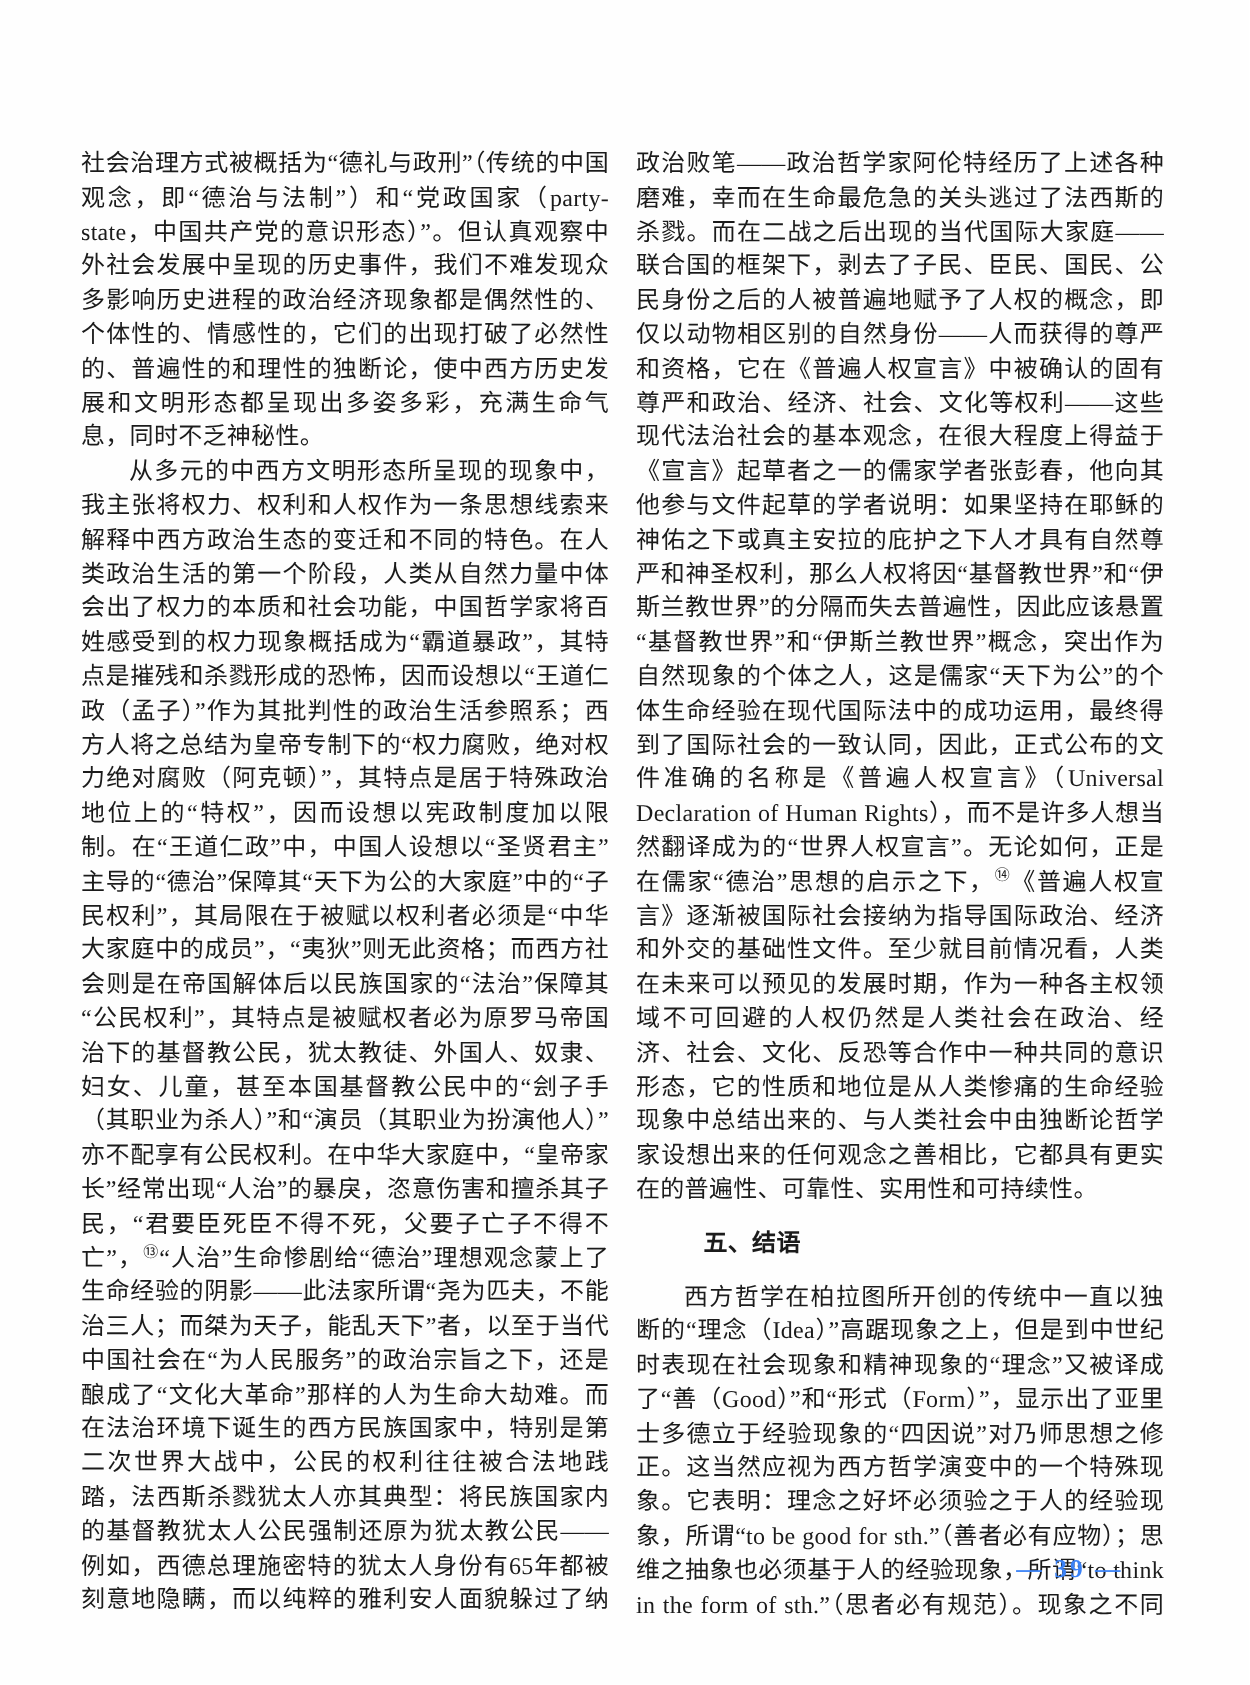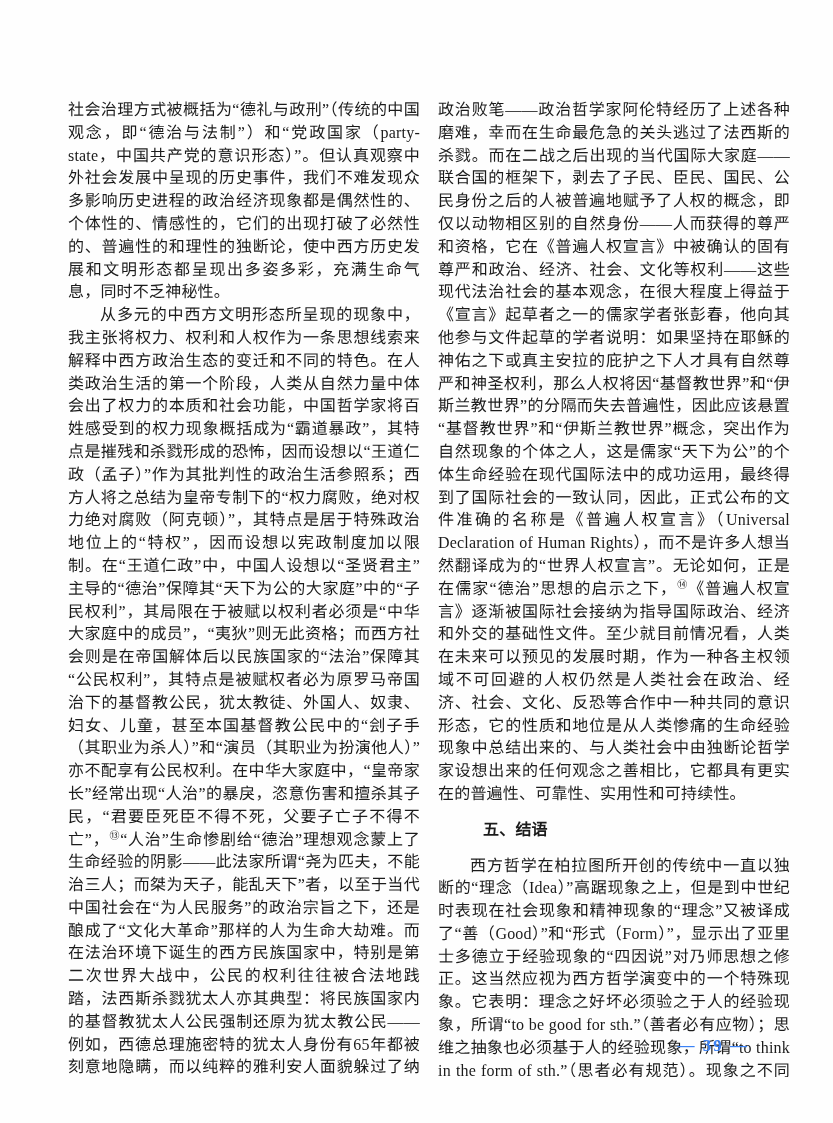--- a/index.html
+++ b/index.html
@@ -16,21 +16,21 @@
   }
   .page {
     position: absolute;
     left: 0; top: 0;
     width: 833px; height: 1123px;
     background: #fefefe;
     overflow: hidden;
   }
   .text-block {
     position: absolute;
-    left: 68px;
+    left: 54px;
     top: 99px;
     width: 722px;
     height: 978px;
     display: flex;
     gap: 18px;
     overflow: hidden;
   }
   .column {
     width: 355px;
     height: 100%;

